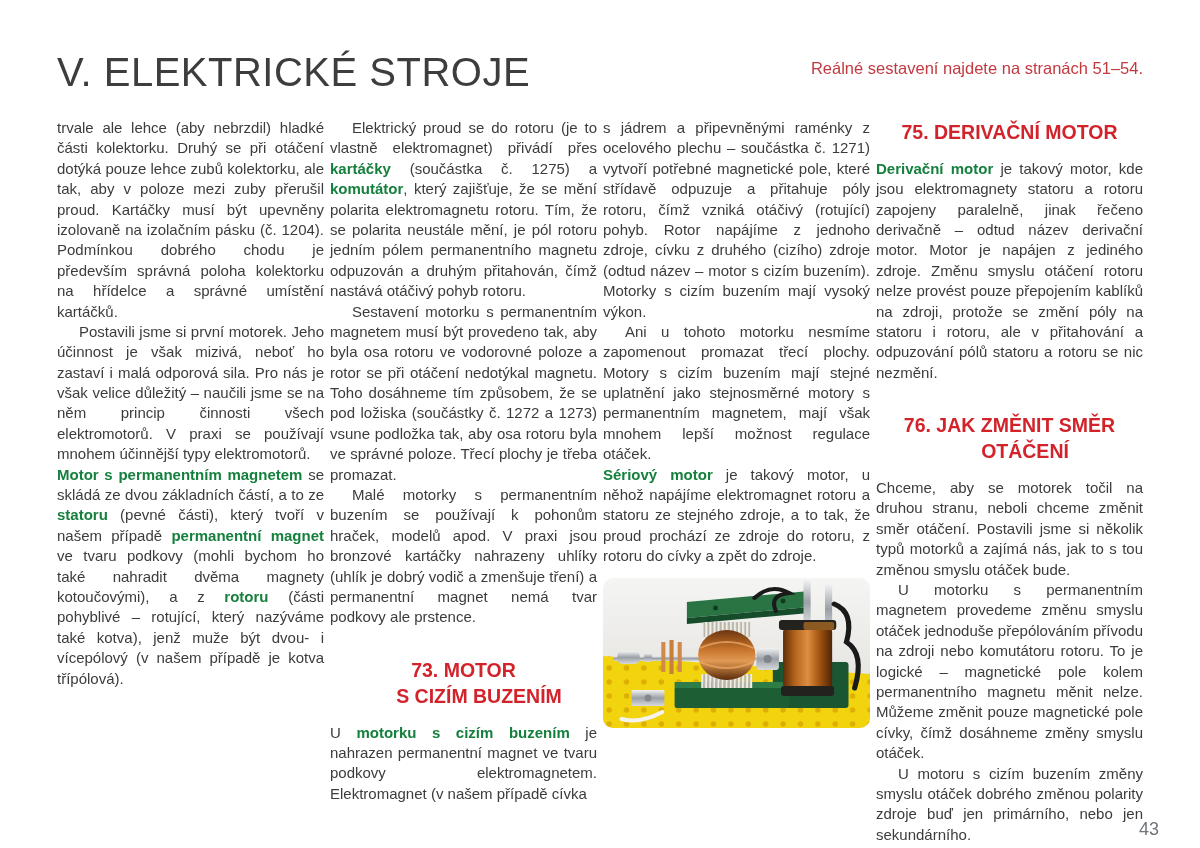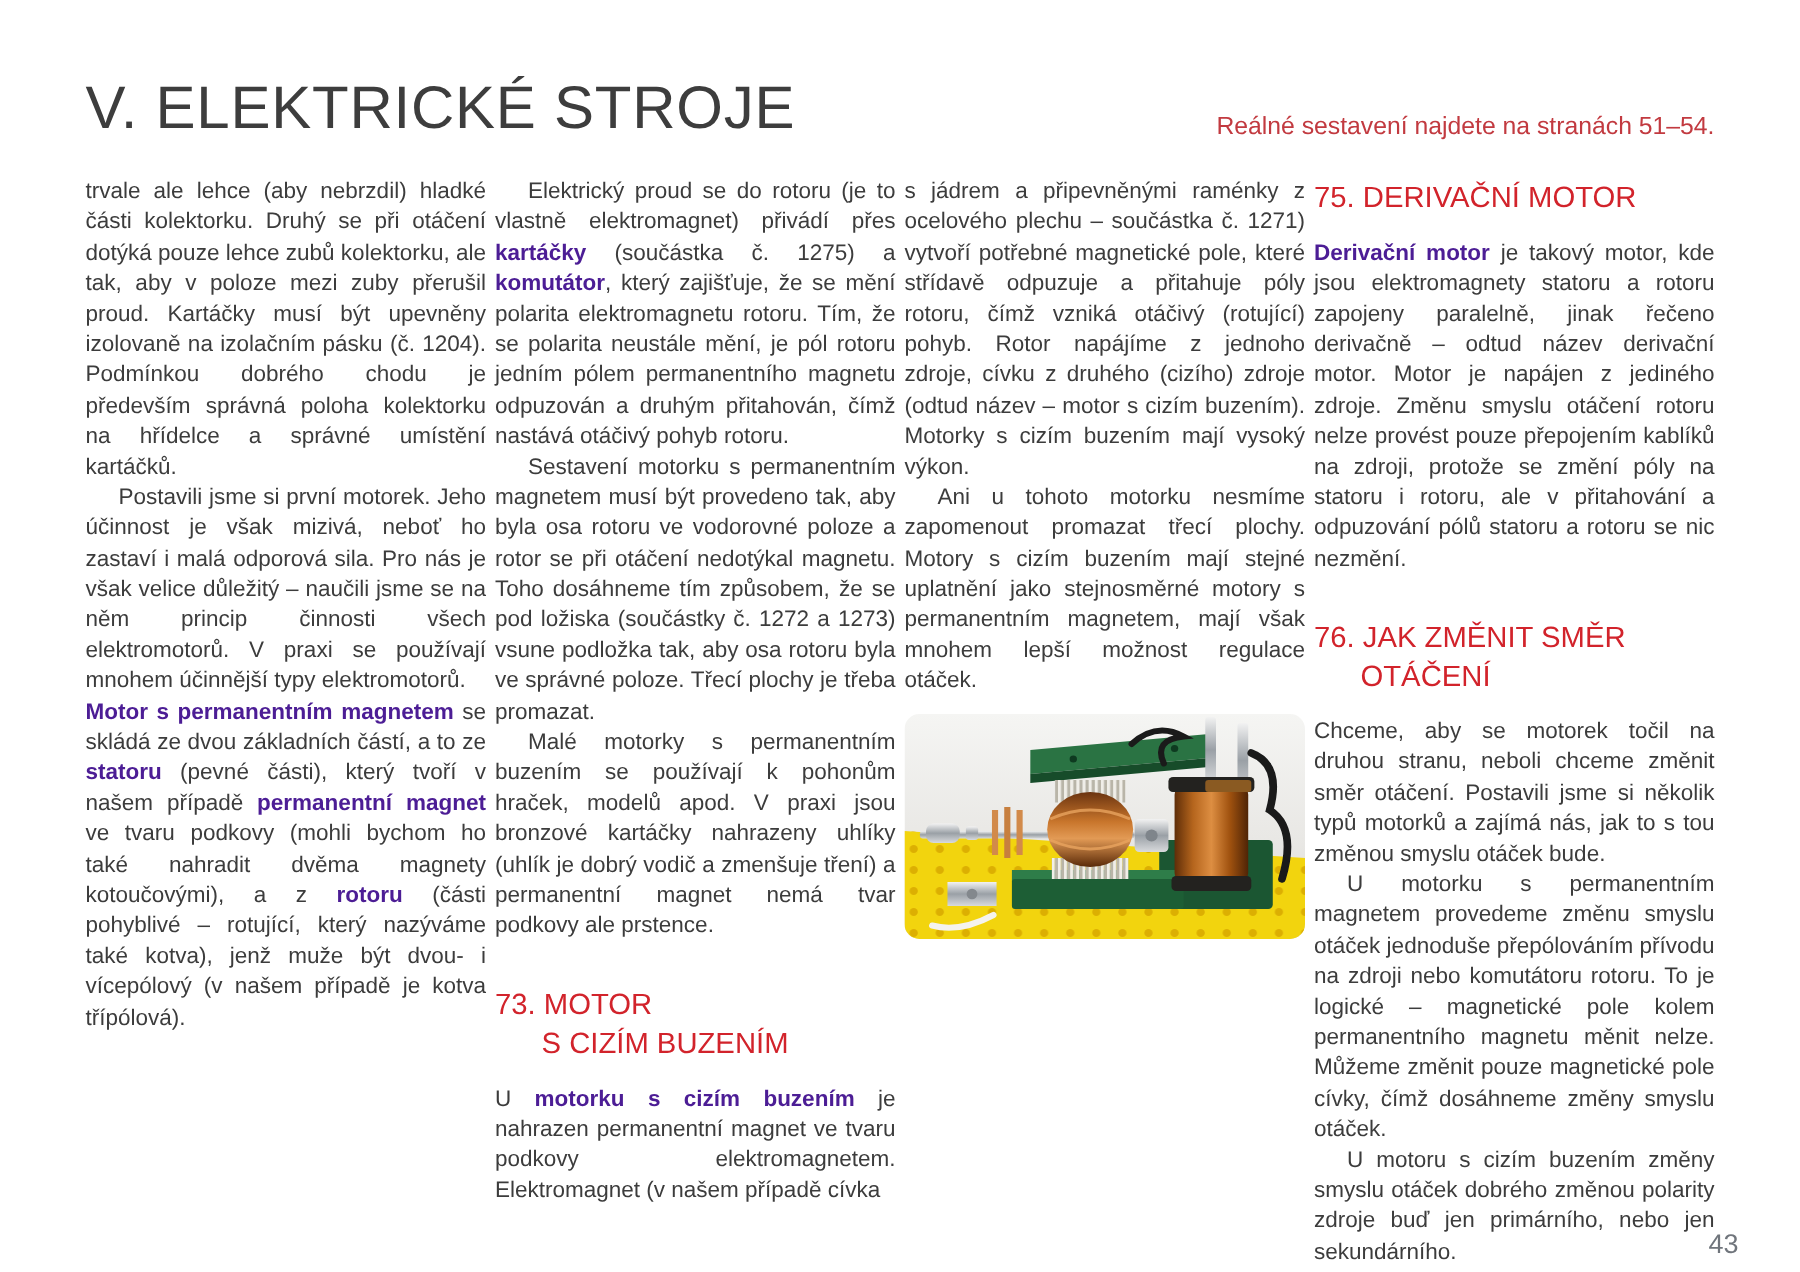--- a/index.html
+++ b/index.html
@@ -4,46 +4,47 @@
 <style>
   html,body{margin:0;padding:0;background:#ffffff;}
   body{
     width:1200px;height:848px;overflow:hidden;
     font-family:"Liberation Sans", sans-serif;
     color:#3c3c3c;
     position:relative;
   }
   .page{position:relative;width:1200px;height:848px;background:#fff;}
   .hdr{
-    display:flex;justify-content:space-between;align-items:flex-end;
+    display:flex;justify-content:space-between;align-items:flex-start;
     padding:50px 57px 0 57px;
   }
   .title{
     margin:0;font-size:40px;font-weight:400;letter-spacing:0.5px;
     color:#3d3d3d;line-height:1.1;
   }
   .note{
     color:#c23a40;font-size:16.5px;margin-top:9px;white-space:nowrap;margin-left:24px;
   }
   .cols{
     display:grid;grid-template-columns:repeat(4,1fr);column-gap:6px;
     padding:24px 57px 0 57px;
   }
   .col{min-width:0;}
   .p{
     margin:0;font-size:15px;line-height:1.36;text-align:justify;
     color:#3c3c3c;
   }
-  .p b{font-weight:700;color:#4c1d95;}
+  .p b{font-weight:700;color:#15803d;}
   .ind{text-indent:22px;}
   .h{
-    color:#d2232b;font-size:19.5px;font-weight:400;line-height:1.33;
+    color:#d2232b;font-size:19.5px;font-weight:700;line-height:1.33;
     margin:30px 0 13px 0;
     padding-left:31px;text-indent:-31px;
     white-space:pre-line;
+    text-align:center;
   }
   .col > .h:first-child{margin-top:2px;}
   .photo{
     display:block;width:100%;height:150px;margin-top:11px;
     border-radius:10px;overflow:hidden;
   }
   .pagenum{
     position:absolute;right:41px;bottom:8px;
     font-size:18px;color:#70757c;
   }
@@ -71,20 +72,21 @@
       <p class="p ind">Sestavení motorku s permanentním magnetem musí být provedeno tak, aby byla osa rotoru ve vodorovné poloze a rotor se při otáčení nedotýkal magnetu. Toho dosáhneme tím způsobem, že se pod ložiska (součástky č. 1272 a 1273) vsune podložka tak, aby osa rotoru byla ve správné poloze. Třecí plochy je třeba promazat.</p>
       <p class="p ind">Malé motorky s permanentním buzením se používají k pohonům hraček, modelů apod. V praxi jsou bronzové kartáčky nahrazeny uhlíky (uhlík je dobrý vodič a zmenšuje tření) a permanentní magnet nemá tvar podkovy ale prstence.</p>
       <h2 class="h">73. MOTOR
 S CIZÍM BUZENÍM</h2>
       <p class="p">U <b>motorku s cizím buzením</b> je nahrazen permanentní magnet ve tvaru podkovy elektromagnetem. Elektromagnet (v našem případě cívka</p>
     </section>
 
     <section class="col">
       <p class="p">s jádrem a připevněnými raménky z ocelového plechu – součástka č. 1271) vytvoří potřebné magnetické pole, které střídavě odpuzuje a přitahuje póly rotoru, čímž vzniká otáčivý (rotující) pohyb. Rotor napájíme z jednoho zdroje, cívku z druhého (cizího) zdroje (odtud název – motor s cizím buzením). Motorky s cizím buzením mají vysoký výkon.</p>
       <p class="p ind">Ani u tohoto motorku nesmíme zapomenout promazat třecí plochy. Motory s cizím buzením mají stejné uplatnění jako stejnosměrné motory s permanentním magnetem, mají však mnohem lepší možnost regulace otáček.</p>
+      <p class="p"><b>Sériový motor</b> je takový motor, u něhož napájíme elektromagnet rotoru a statoru ze stejného zdroje, a to tak, že proud prochází ze zdroje do rotoru, z rotoru do cívky a zpět do zdroje.</p>
 
       <svg class="photo" viewBox="0 0 261 150" preserveAspectRatio="none" aria-hidden="true">
         <defs>
           <linearGradient id="bgGrad" x1="0" y1="0" x2="0" y2="1">
             <stop offset="0" stop-color="#f5f5f3"></stop>
             <stop offset="0.55" stop-color="#e9e8e5"></stop>
             <stop offset="1" stop-color="#dcdad5"></stop>
           </linearGradient>
           <linearGradient id="copperV" x1="0" y1="0" x2="1" y2="0">
             <stop offset="0" stop-color="#5e2d08"></stop>

